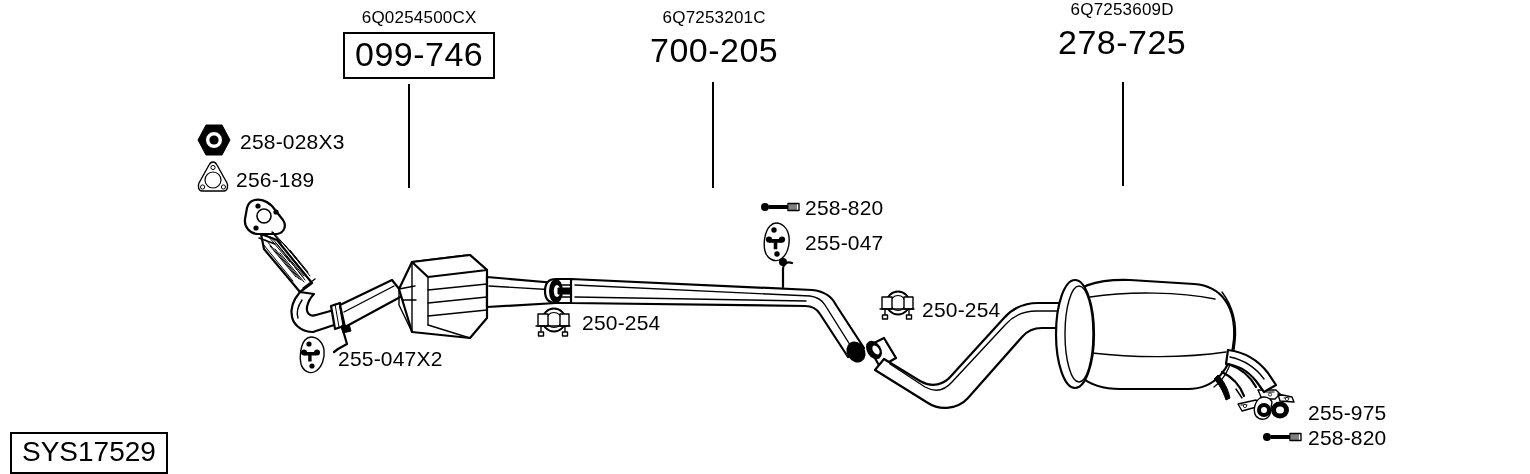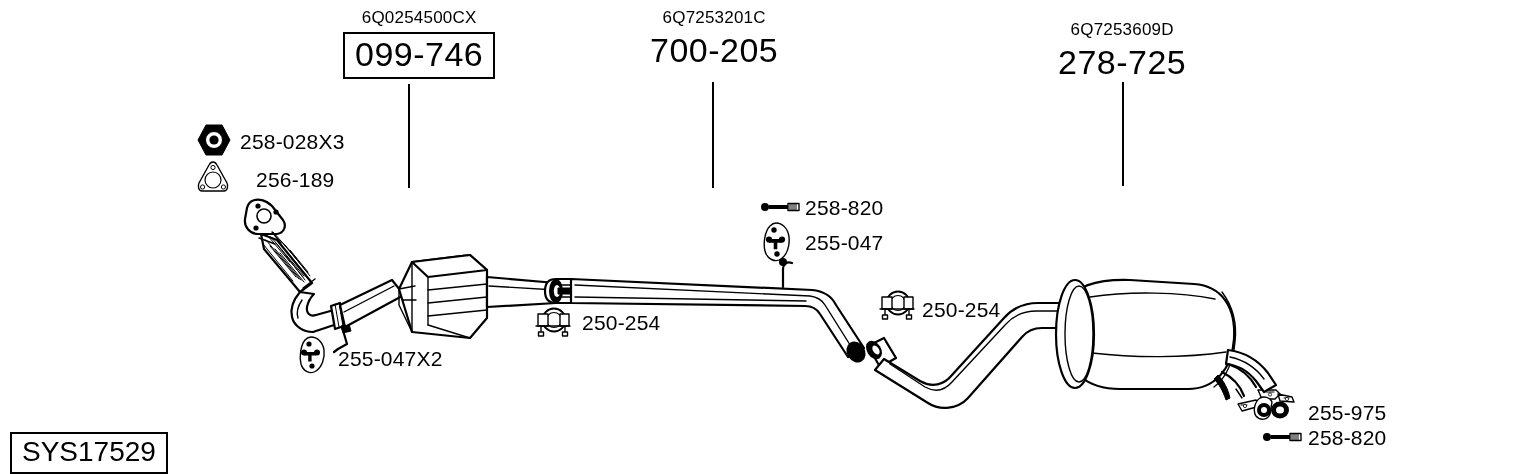--- a/index.html
+++ b/index.html
@@ -66,21 +66,21 @@
     </div>
   </div>
   <div class="leader" style="left:408px;top:84px;height:104px;"></div>
 
   <div class="abs" style="left:650px;top:8px;">
     <div class="oem">6Q7253201C</div>
     <div class="grp-num" style="margin-top:3px;">700-205</div>
   </div>
   <div class="leader" style="left:712px;top:82px;height:106px;"></div>
 
-  <div class="abs" style="left:1058px;top:20px;">
+  <div class="abs" style="left:1058px;top:0;">
     <div class="oem">6Q7253609D</div>
     <div class="grp-num" style="margin-top:3px;">278-725</div>
   </div>
   <div class="leader" style="left:1122px;top:82px;height:104px;"></div>
 
   <div class="abs" style="left:196px;top:124px;">
     <svg width="36" height="34" viewBox="0 0 36 34">
       <polygon class="fk" points="10,1 26,1 34,16 26,31 10,31 2,16" fill="#000"></polygon>
       <circle cx="18" cy="16" r="8.5" fill="#fff" stroke="#000" stroke-width="1"></circle>
       <circle cx="18" cy="16" r="4.6" fill="#000"></circle>
@@ -90,21 +90,21 @@
 
   <div class="abs" style="left:194px;top:160px;">
     <svg width="38" height="34" viewBox="0 0 38 34">
       <path class="fw-thin" d="M19,2 C21,2 22,3 23,5 L33,23 C34.5,26 33.5,31 30,31 L8,31 C4.5,31 3.5,26 5,23 L15,5 C16,3 17,2 19,2 Z"></path>
       <circle cx="19" cy="20" r="8" fill="#fff" stroke="#000" stroke-width="1.2"></circle>
       <circle cx="19" cy="7.5" r="2.1" fill="#fff" stroke="#000" stroke-width="1"></circle>
       <circle cx="8.6" cy="27" r="2.1" fill="#fff" stroke="#000" stroke-width="1"></circle>
       <circle cx="29.4" cy="27" r="2.1" fill="#fff" stroke="#000" stroke-width="1"></circle>
     </svg>
   </div>
-  <div class="abs part-label" style="left:256px;top:168px;text-align:right;">256-189</div>
+  <div class="abs part-label" style="left:236px;top:168px;text-align:right;">256-189</div>
 
   <div class="abs" style="left:298px;top:336px;">
     <svg width="30" height="38" viewBox="0 0 30 38">
       <path class="fw-thin" d="M13,1 C19,1 25,6 26,14 C27,22 24,31 18,35 C12,39 5,35 3,28 C1,20 3,9 7,4 C9,2 11,1 13,1 Z"></path>
       <circle cx="11" cy="8" r="2.6" fill="#000"></circle>
       <circle cx="14" cy="30" r="2.6" fill="#000"></circle>
       <path d="M6,16 h12 v3.6 h-4.4 v6 h-3.4 v-6 h-4.2 Z" fill="#000"></path>
       <circle cx="6" cy="16.5" r="3" fill="#000"></circle>
       <circle cx="19" cy="16.5" r="3" fill="#000"></circle>
     </svg>

